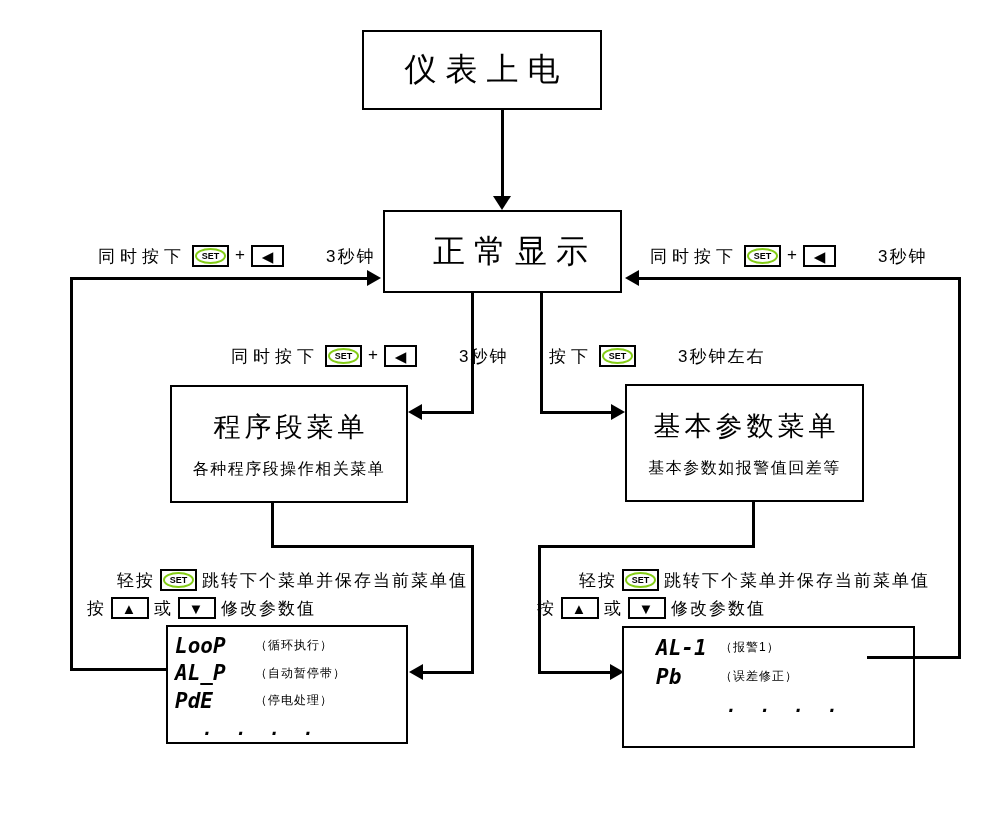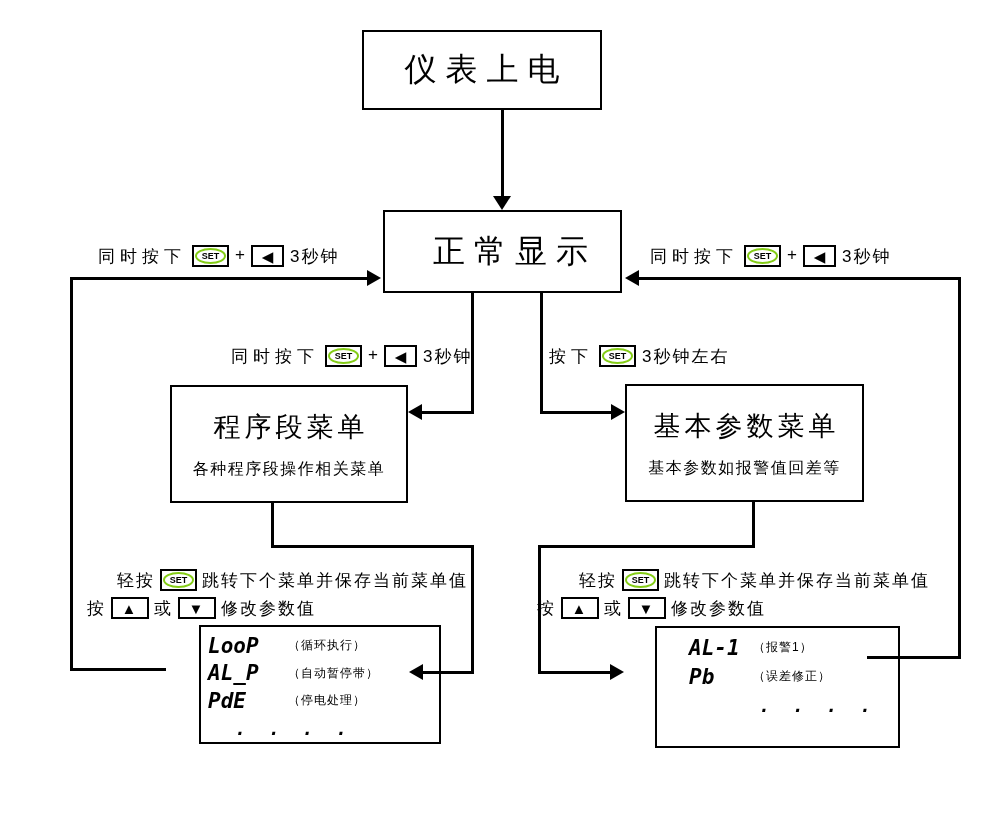--- a/index.html
+++ b/index.html
@@ -21,37 +21,37 @@
   
   .arr { position:absolute; width:0; height:0; }
   .arr-right { border-top:8px solid transparent; border-bottom:8px solid transparent; border-left:14px solid #000; }
   .arr-left  { border-top:8px solid transparent; border-bottom:8px solid transparent; border-right:14px solid #000; }
   .arr-down  { border-left:9px solid transparent; border-right:9px solid transparent; border-top:14px solid #000; }
 
   
   .flabel { position:absolute; display:inline-flex; align-items:flex-start; gap:6px;
             font-size:17px; white-space:nowrap; height:26px; }
   .flabel .cjk { letter-spacing:5px; }
-  .flabel .cjk2 { letter-spacing:2px; }
+  .flabel .cjk2 { letter-spacing:2px;margin-left:36px; }
 
   .instr { position:absolute; font-size:17px; letter-spacing:2px; white-space:nowrap; }
   .instr .iline { display:flex; align-items:center; gap:5px; height:28px; }
 
   
   .kset { display:inline-flex; align-items:center; justify-content:center;
           border:2px solid #000; width:37px; height:22px; background:#fff; }
   .kset-oval { display:inline-flex; align-items:center; justify-content:center;
           border:2px solid #84cc16; border-radius:50%; width:31px; height:16px;
           font-size:9px; font-weight:bold; letter-spacing:0; font-family:"Liberation Sans", sans-serif; }
   .ktri { display:inline-flex; align-items:center; justify-content:center;
           border:2px solid #000; width:33px; height:22px; font-size:15px; line-height:1; background:#fff; }
   .ktri-wide { width:38px; }
 
   
-  .items { justify-content:flex-start; align-items:stretch; padding-top:5px;margin-left:33px; }
+  .items { justify-content:flex-start; align-items:stretch; padding-top:5px; }
   .irow { display:flex; align-items:center; height:29px; }
   .icode { font-family:"DejaVu Sans Mono", monospace; font-style:italic; font-weight:bold;
            font-size:21px; white-space:pre; }
   .idesc { font-size:12px; letter-spacing:1px; white-space:nowrap; }
   .prog-items .irow { padding-left:7px; }
   .prog-items .icode { width:80px; }
   .basic-items .irow { padding-left:32px; }
   .basic-items .icode { width:64px; }
   .irow.dots .icode { width:auto; letter-spacing:6px; font-size:18px; }
   .prog-items .irow.dots { padding-left:34px; }
@@ -91,21 +91,21 @@
     </div>
     <div class="irow">
       <span class="icode">PdE</span>
         <span class="idesc">（停电处理）</span>
     </div>
     <div class="irow dots">
       <span class="icode">. . . .</span>
     </div>
   </div>
 
-  <div class="box items basic-items" style="left:622px; top:626px; width:245px; height:122px;">
+  <div class="box items basic-items" style="left:622px; top:626px; width:293px; height:122px;">
     <div class="irow">
       <span class="icode">AL-1</span>
         <span class="idesc">（报警1）</span>
     </div>
     <div class="irow">
       <span class="icode">Pb</span>
         <span class="idesc">（误差修正）</span>
     </div>
     <div class="irow dots">
       <span class="icode">. . . .</span>

